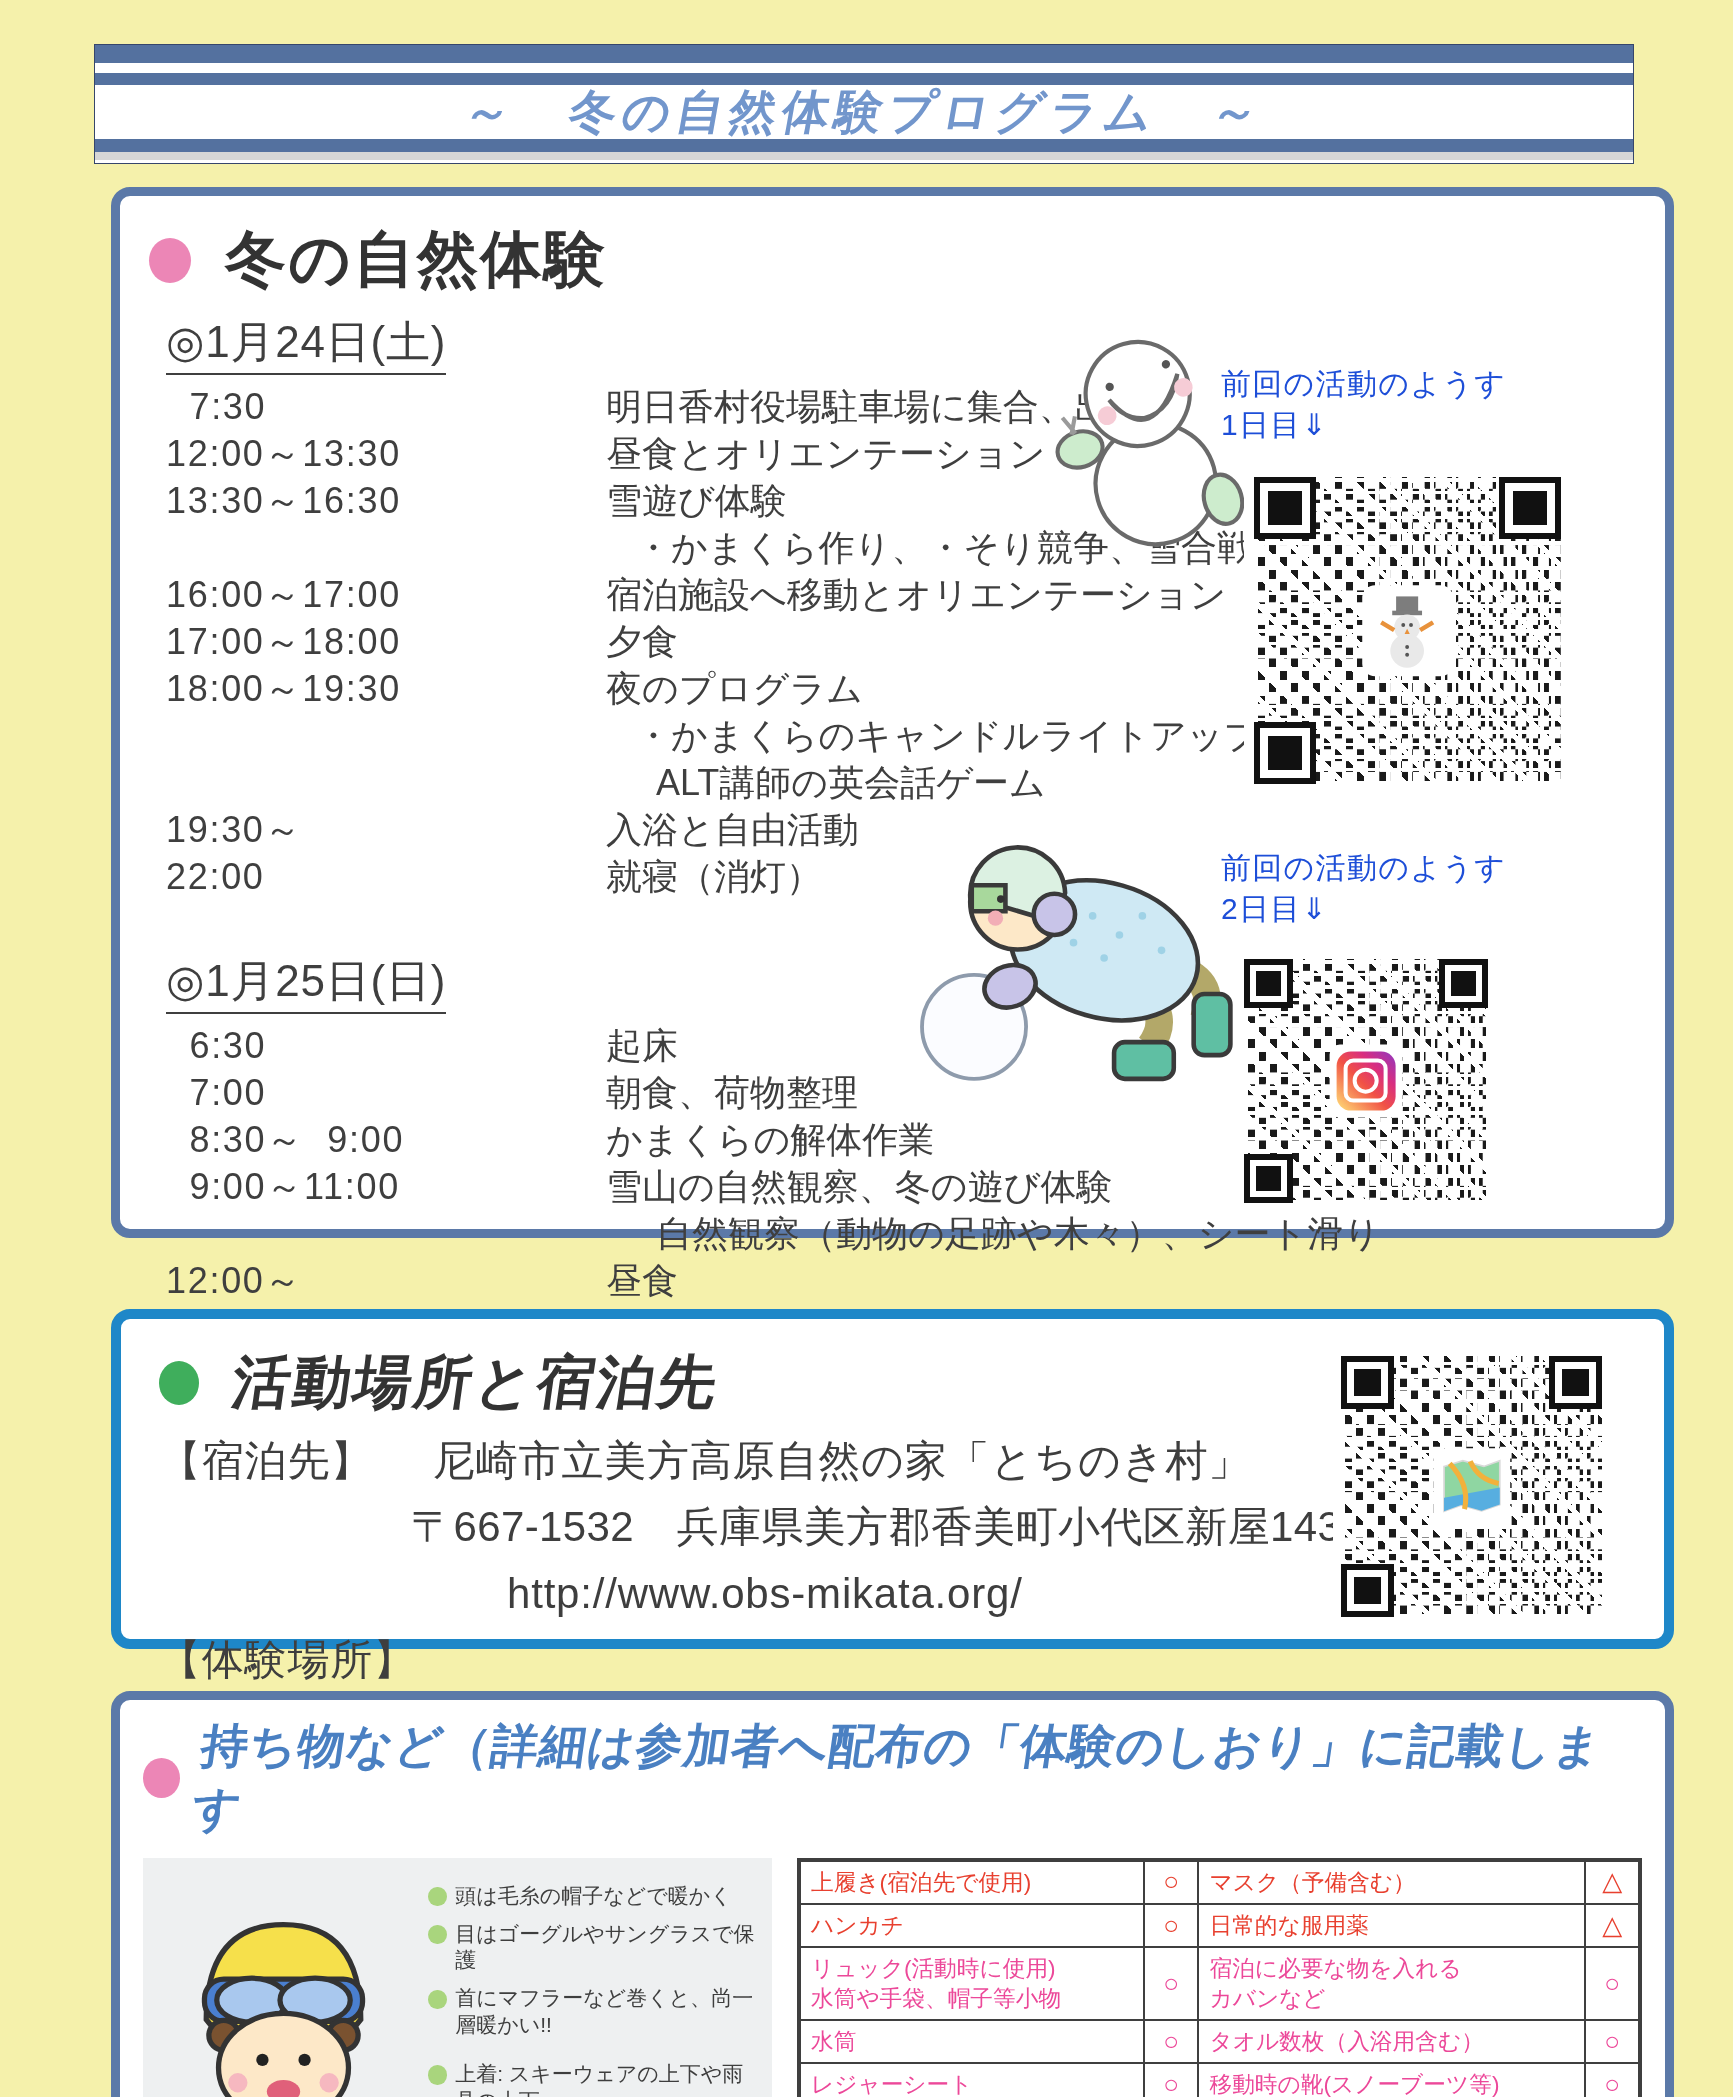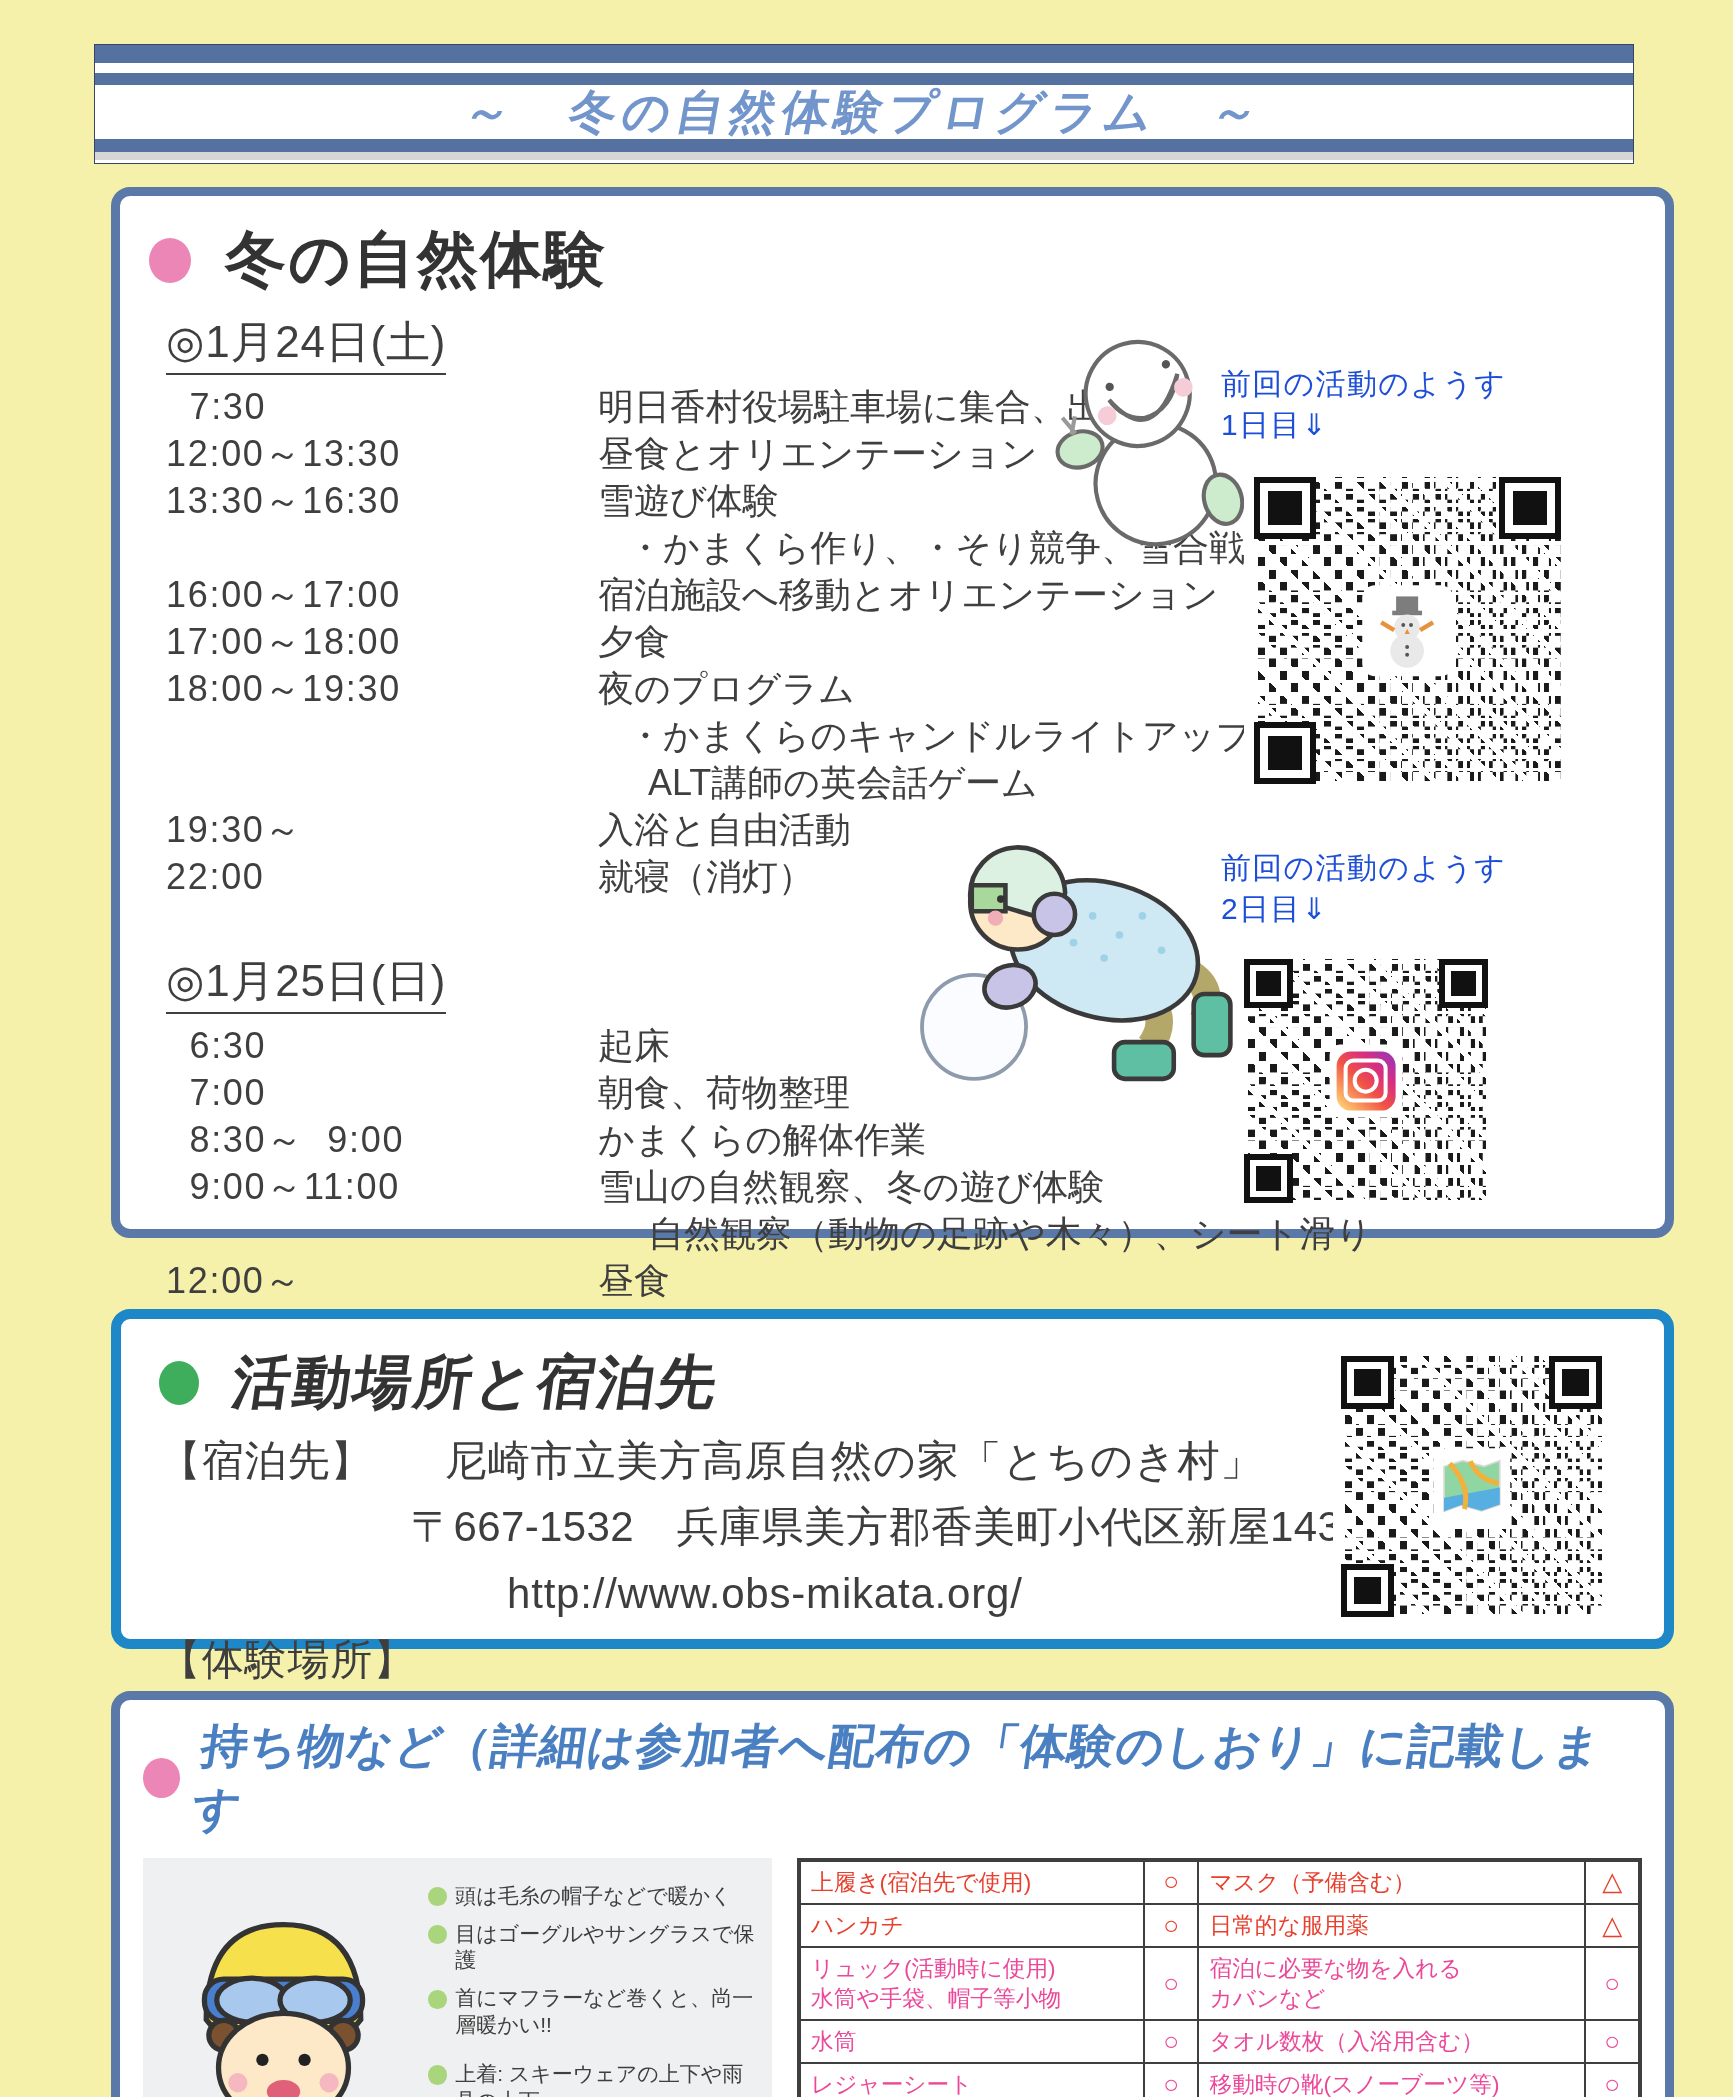--- a/index.html
+++ b/index.html
@@ -31,21 +31,21 @@
   
   .sec-head{display:flex;align-items:center;}
   .dot{border-radius:50%;flex:none;}
   .dot-pink{width:42px;height:45px;background:#ec86b6;}
   .dot-green{width:40px;height:44px;background:#3fae5c;}
   .sec-title{font-size:61px;font-weight:900;color:#333;margin-left:34px;letter-spacing:2.5px;}
   .skew{transform:skewX(-8deg);display:inline-block;}
   
   .date{font-size:44px;color:#3f3f3f;border-bottom:2.9px solid #3f3f3f;display:inline-block;
     margin:11.7px 0 7.6px 17px;padding-bottom:1.7px;letter-spacing:0.8px;}
-  .srow{display:flex;font-size:36px;line-height:47px;color:#3f3f3f;margin-left:17px;}
+  .srow{display:flex;font-size:36px;line-height:47px;color:#3f3f3f;margin-left:17px;gap:8px;}
   .srow .t{width:432px;flex:none;white-space:pre;letter-spacing:1.7px;}
   .srow .a{white-space:pre;}
   .srow.ind .a{padding-left:29px;}
   .srow.ind2 .a{padding-left:50px;}
   .day2{margin-top:40px;}
   
   .qr-cap{position:absolute;font-size:30px;line-height:1.35;color:#1d4ed8;white-space:pre-line;letter-spacing:1.3px;}
   #cap1{left:1101px;top:168px;}
   #cap2{left:1101px;top:652px;}
   .qr{position:absolute;background:#fff;}
@@ -67,21 +67,21 @@
     background:linear-gradient(45deg,#fed373 5%,#f15245 45%,#d92e7f 70%,#9b36b7 95%);}
   .ig::before{content:"";position:absolute;inset:13%;border:4.2px solid #fff;border-radius:22%;}
   .ig::after{content:"";position:absolute;left:50%;top:50%;width:30%;height:30%;
     transform:translate(-50%,-50%);border:4.2px solid #fff;border-radius:50%;}
   .illus{position:absolute;}
   #snowman{left:898px;top:122px;width:260px;height:239px;}
   #crouch{left:789px;top:587px;width:352px;height:327px;}
   
   .loc-line{font-size:42px;line-height:1.32;color:#3e3e3e;display:flex;margin-top:11px;gap:12px;}
   .loc-label{flex:none;letter-spacing:0.8px;}
-  .loc-val{margin-left:60px;letter-spacing:0.8px;}
+  .loc-val{margin-left:48px;letter-spacing:0.8px;}
   .loc-addr{margin-left:252px;letter-spacing:0.4px;}
   .loc-url{margin-left:348px;letter-spacing:0.8px;}
   .loc-site{margin-left:252px;}
   #loc-head .sec-title{font-size:58px;}
   
   #items-head .sec-title{font-size:47px;color:#4a80c2;margin-left:17px;letter-spacing:0.8px;}
   #items-head .dot-pink{width:37px;height:40px;}
   .items-body{display:flex;margin-top:17px;}
   .panel{flex:none;width:629px;height:604px;background:#eef0f1;position:relative;display:flex;}
   .boy-wrap{flex:none;width:281px;height:100%;}

